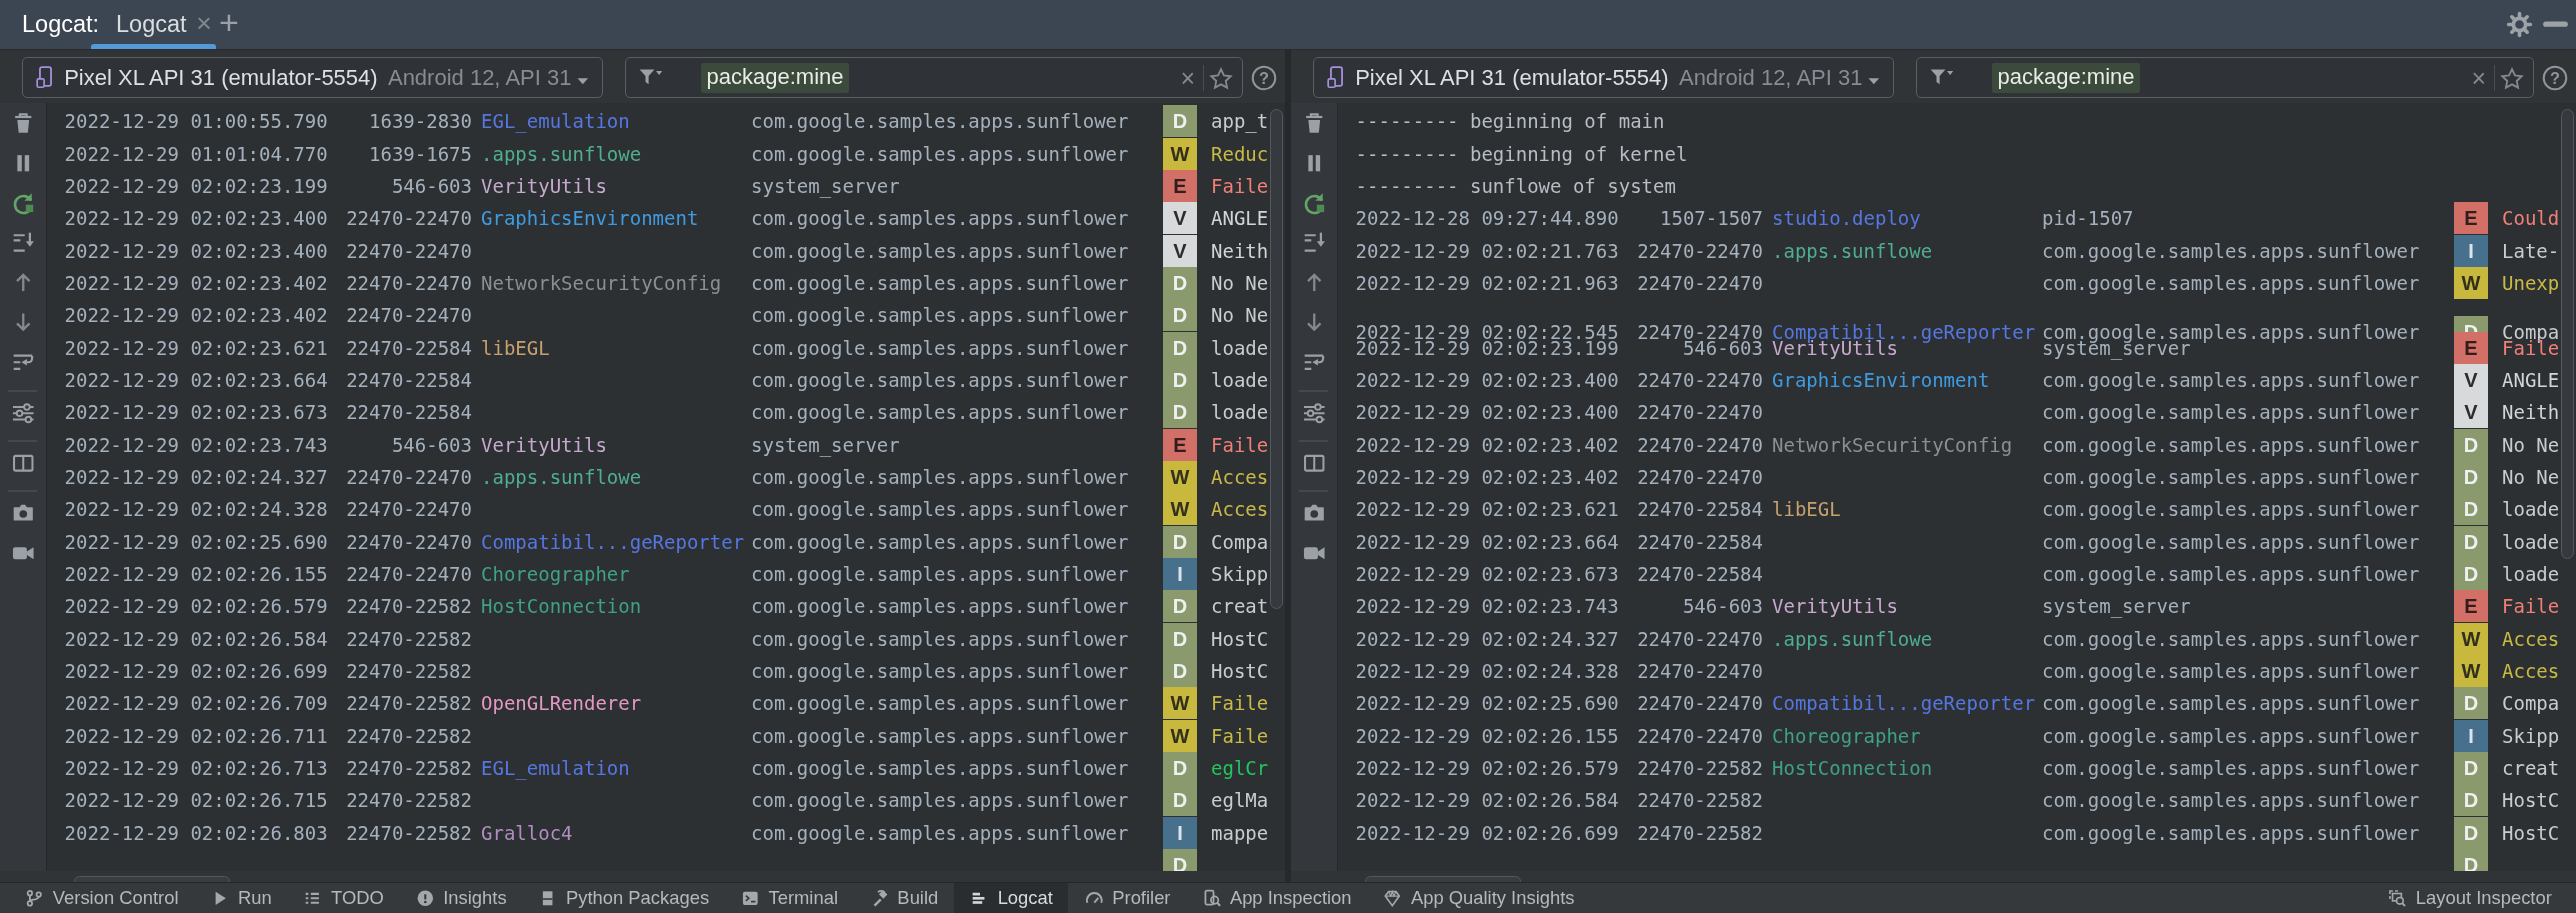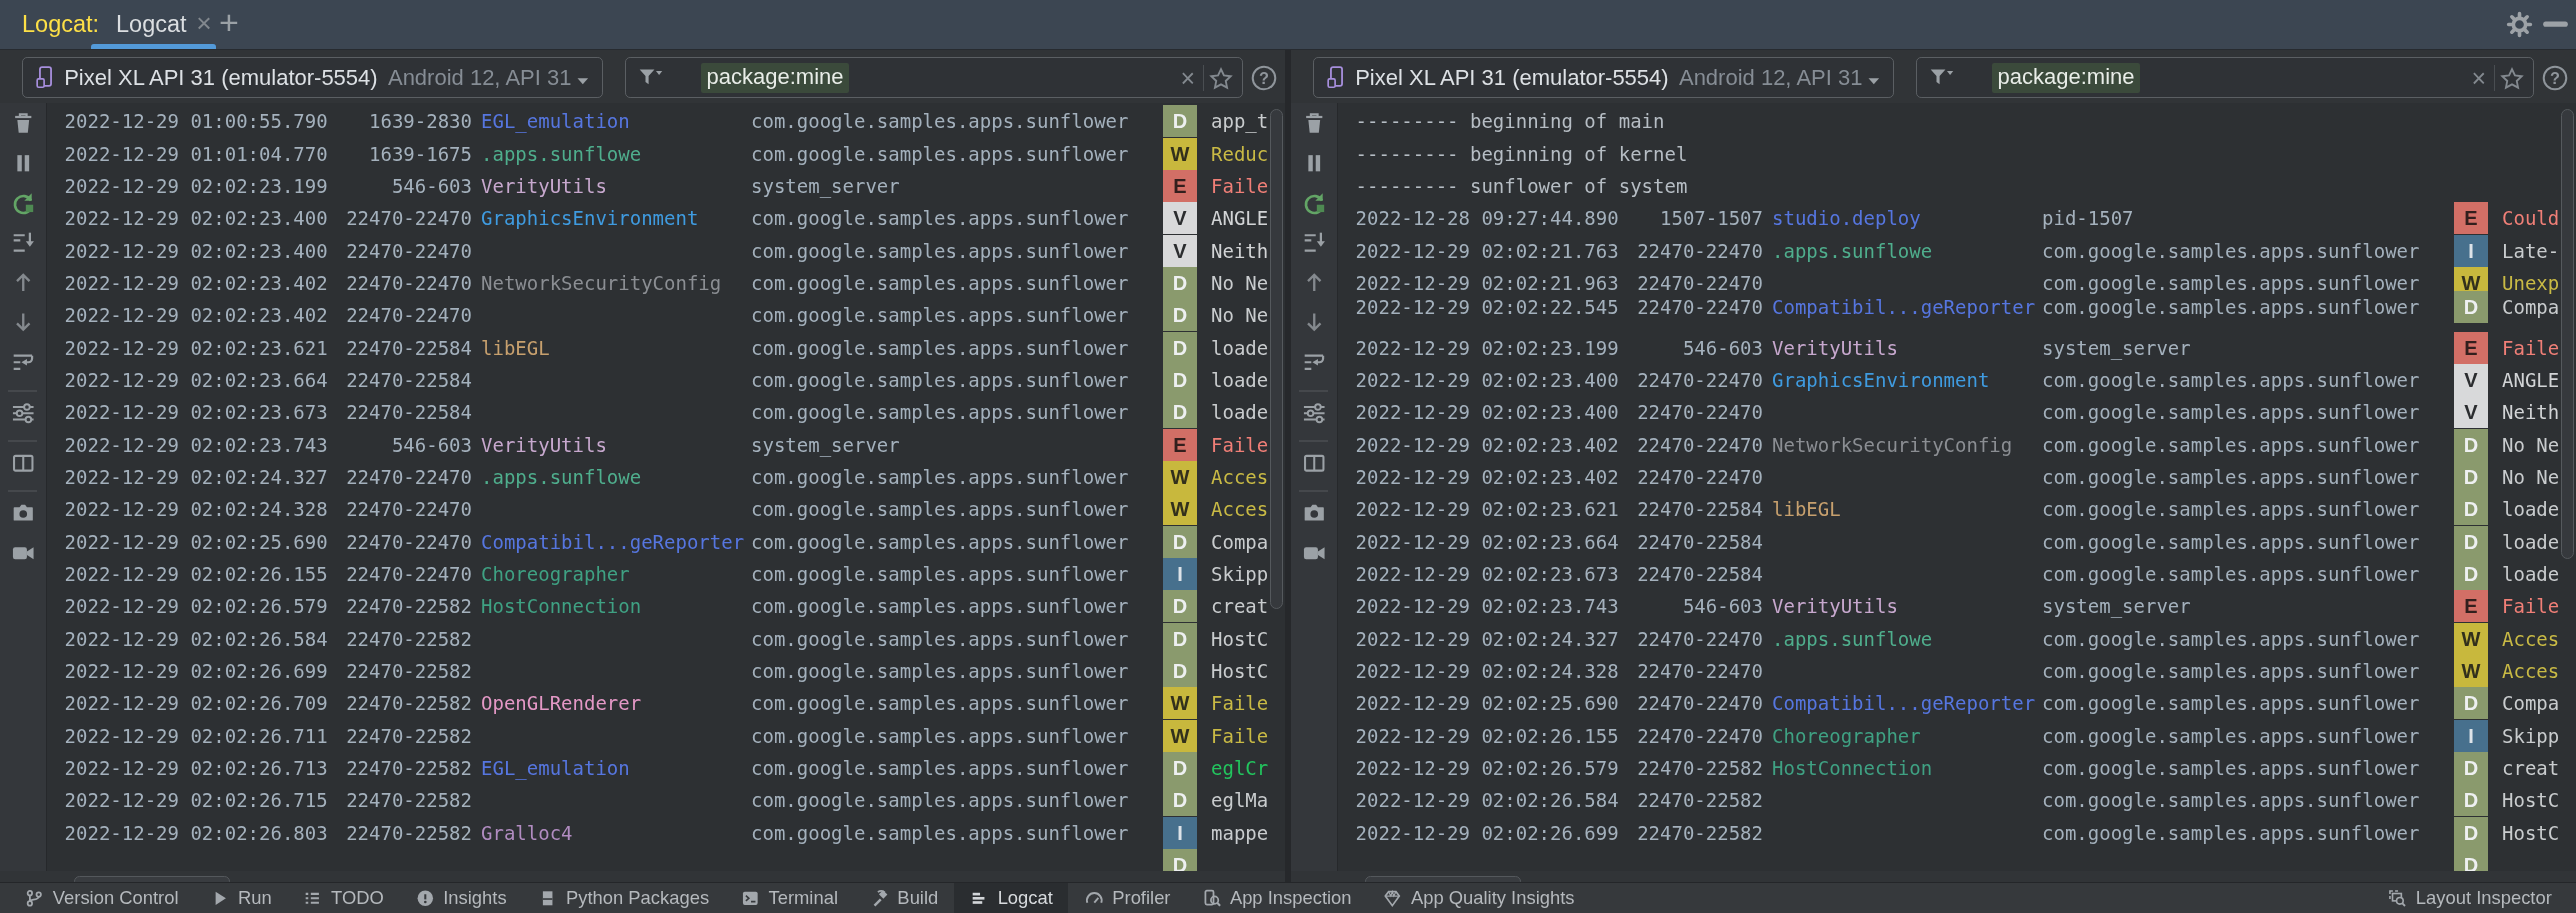--- a/index.html
+++ b/index.html
@@ -3,21 +3,21 @@
 <meta charset="utf-8">
 <style>
   html,body{margin:0;padding:0;}
   body{
     width:2576px;height:913px;position:relative;overflow:hidden;
     background:#313437;font-family:"Liberation Sans",sans-serif;
     -webkit-font-smoothing:antialiased;
   }
   
   .topbar{position:absolute;top:0;left:0;width:2576px;height:50px;background:#3c4652;border-bottom:1.5px solid #272b30;box-sizing:border-box;}
-  .group-label{position:absolute;left:22px;top:0;line-height:49px;font-size:23.5px;color:#fde047;white-space:nowrap;}
+  .group-label{position:absolute;left:22px;top:0;line-height:49px;font-size:23.5px;color:#ffffff;white-space:nowrap;}
   .tab{position:absolute;left:91px;top:0;height:49px;width:125px;}
   .tab-label{position:absolute;left:25px;top:0;line-height:49px;font-size:23.5px;color:#dbdee1;}
   .tab-close{position:absolute;right:4.4px;top:0;line-height:47px;font-size:26.5px;color:#82888e;cursor:pointer;}
   .tab-underline{position:absolute;left:0;bottom:0;width:100%;height:5.1px;border-radius:2.9px 2.9px 0 0;}
   .add-tab{position:absolute;left:219px;top:0;line-height:44px;font-size:34px;color:#9ba1a6;font-weight:300;}
   .gear{position:absolute;left:2505px;top:9.6px;width:29px;height:29px;}
   .hidebar{position:absolute;left:2541px;top:10.3px;width:29px;height:29px;}
   
   .panel{position:absolute;top:50px;height:832px;width:1285px;background:#313437;}
   #panel-0{left:0;} #panel-1{left:1291px;}
@@ -498,21 +498,21 @@
       </span>
     </div>
   <div class="log-area">
       <div class="log-row" style="top: 2.2px;">
         <span class="c-raw">--------- beginning of main</span>
       </div>
       <div class="log-row" style="top: 35px;">
         <span class="c-raw">--------- beginning of kernel</span>
       </div>
       <div class="log-row" style="top: 67px;">
-        <span class="c-raw">--------- sunflower of system</span>
+        <span class="c-raw">--------- sunflowe of system</span>
       </div>
       <div class="log-row" style="top: 99px;">
         <span class="c-ts">2022-12-28 09:27:44.890</span>
         <span class="c-pid">1507-1507</span>
         <span class="c-tag" style="color: rgb(86, 118, 224);">studio.deploy</span>
         <span class="c-pkg">pid-1507</span>
         <span class="c-badge" style="color: rgb(50, 31, 29); background: rgb(210, 111, 102);">E</span>
         <span class="c-msg" style="color: rgb(240, 127, 119);">Could</span>
       </div>
       <div class="log-row" style="top: 132px;">
@@ -523,21 +523,21 @@
         <span class="c-badge" style="color: rgb(221, 227, 232); background: rgb(71, 112, 141);">I</span>
         <span class="c-msg" style="color: rgb(201, 204, 206);">Late-</span>
       </div>
       <div class="log-row" style="top: 164px;">
         <span class="c-ts">2022-12-29 02:02:21.963</span>
         <span class="c-pid">22470-22470</span>
         <span class="c-pkg">com.google.samples.apps.sunflower</span>
         <span class="c-badge" style="color: rgb(50, 48, 28); background: rgb(200, 184, 61);">W</span>
         <span class="c-msg" style="color: rgb(201, 186, 69);">Unexp</span>
       </div>
-      <div class="log-row" style="top: 188px;">
+      <div class="log-row" style="top: 213px;">
         <span class="c-ts">2022-12-29 02:02:22.545</span>
         <span class="c-pid">22470-22470</span>
         <span class="c-tag" style="color: rgb(86, 118, 224);">Compatibil...geReporter</span>
         <span class="c-pkg">com.google.samples.apps.sunflower</span>
         <span class="c-badge" style="color: rgb(238, 240, 241); background: rgb(138, 154, 109);">D</span>
         <span class="c-msg" style="color: rgb(201, 204, 206);">Compa</span>
       </div>
       <div class="log-row" style="top: 229px;">
         <span class="c-ts">2022-12-29 02:02:23.199</span>
         <span class="c-pid">546-603</span>

